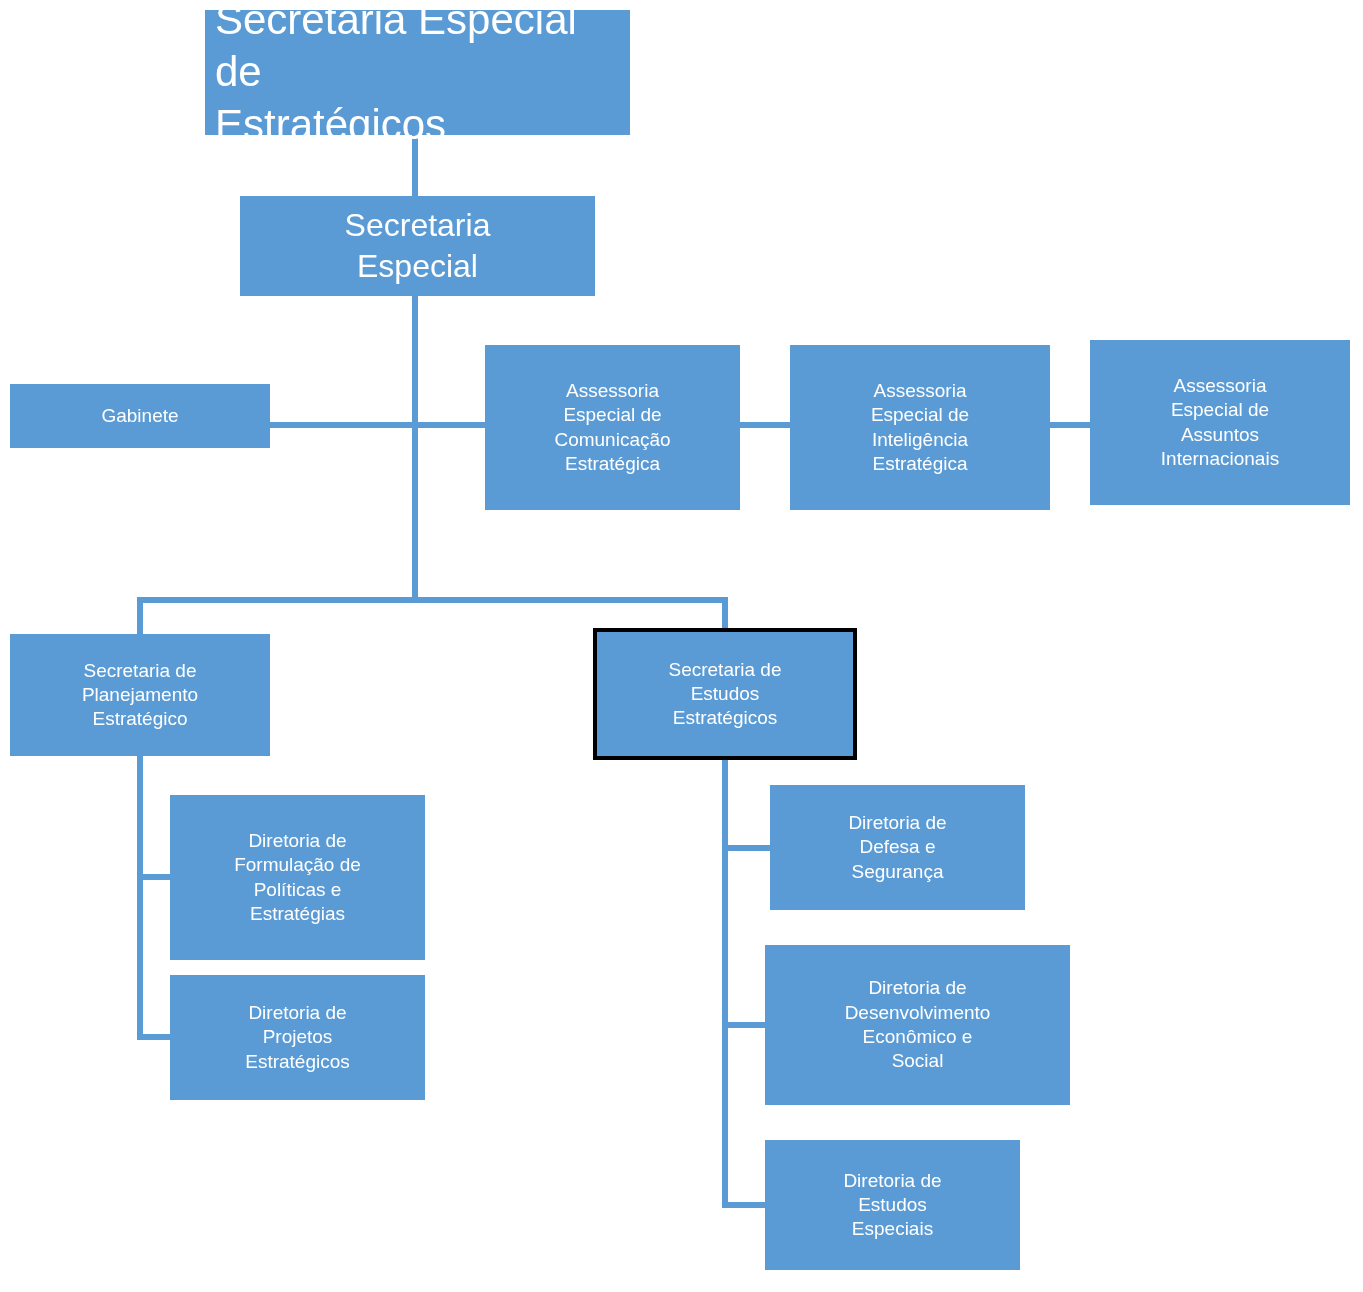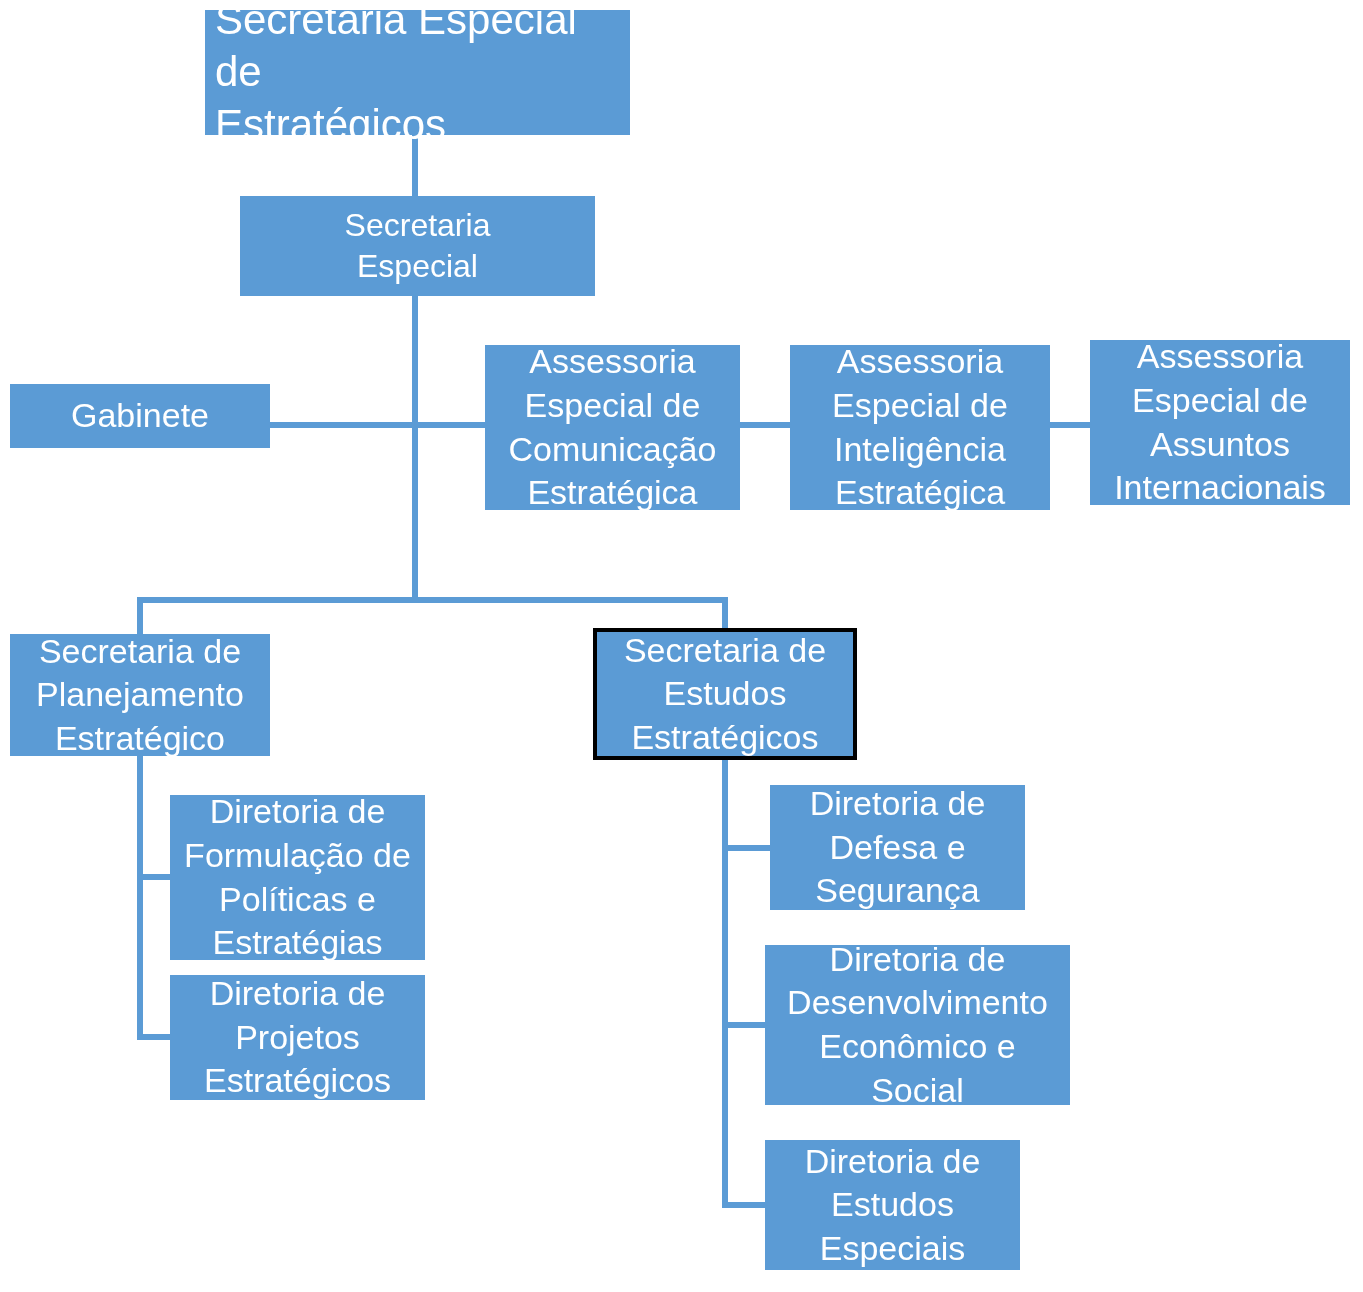--- a/index.html
+++ b/index.html
@@ -13,21 +13,21 @@
   }
   .node {
     position: absolute;
     background: var(--node-fill, #5b9bd5);
     color: var(--node-text, #ffffff);
     display: flex;
     align-items: center;
     justify-content: center;
     text-align: center;
     box-sizing: border-box;
-    font-size: 34px;
+    font-size: 19px;
     line-height: 1.28;
   }
   .node .node-label { white-space: pre-line; }
   .node.align-left {
     justify-content: flex-start;
     text-align: left;
     padding-left: 10px;
     font-size: 42px;
     line-height: 1.25;
   }

